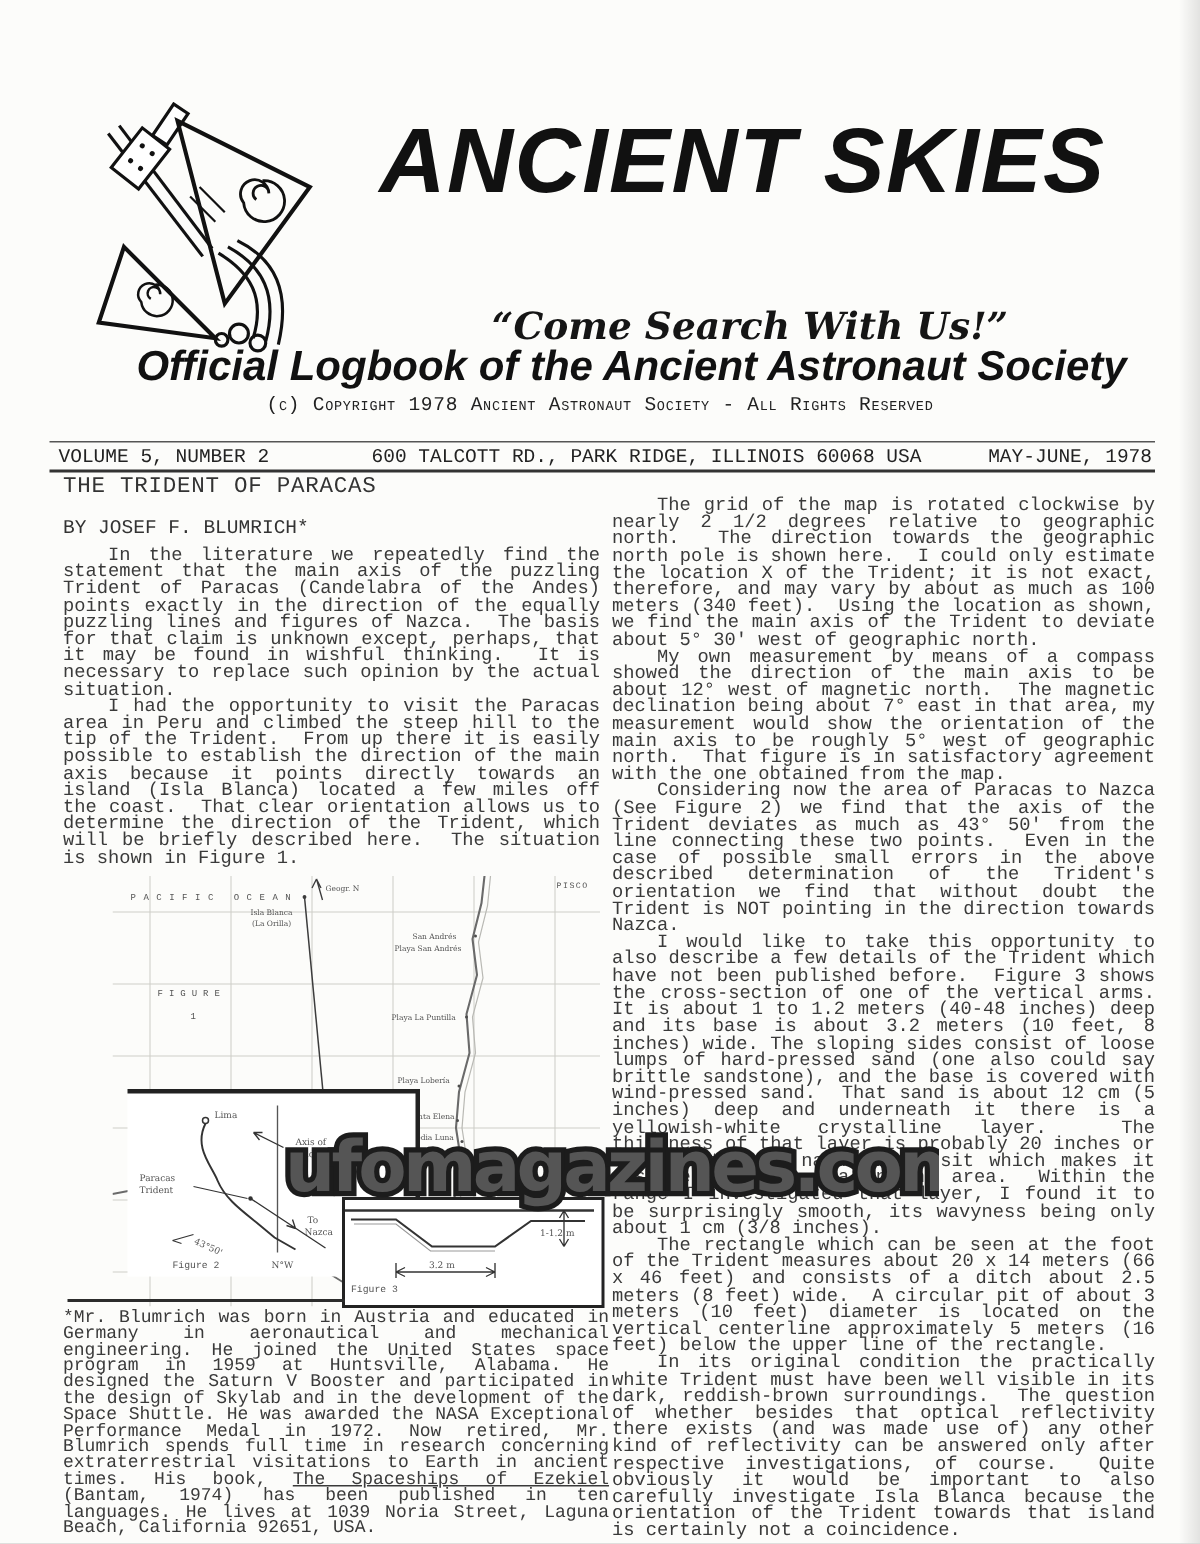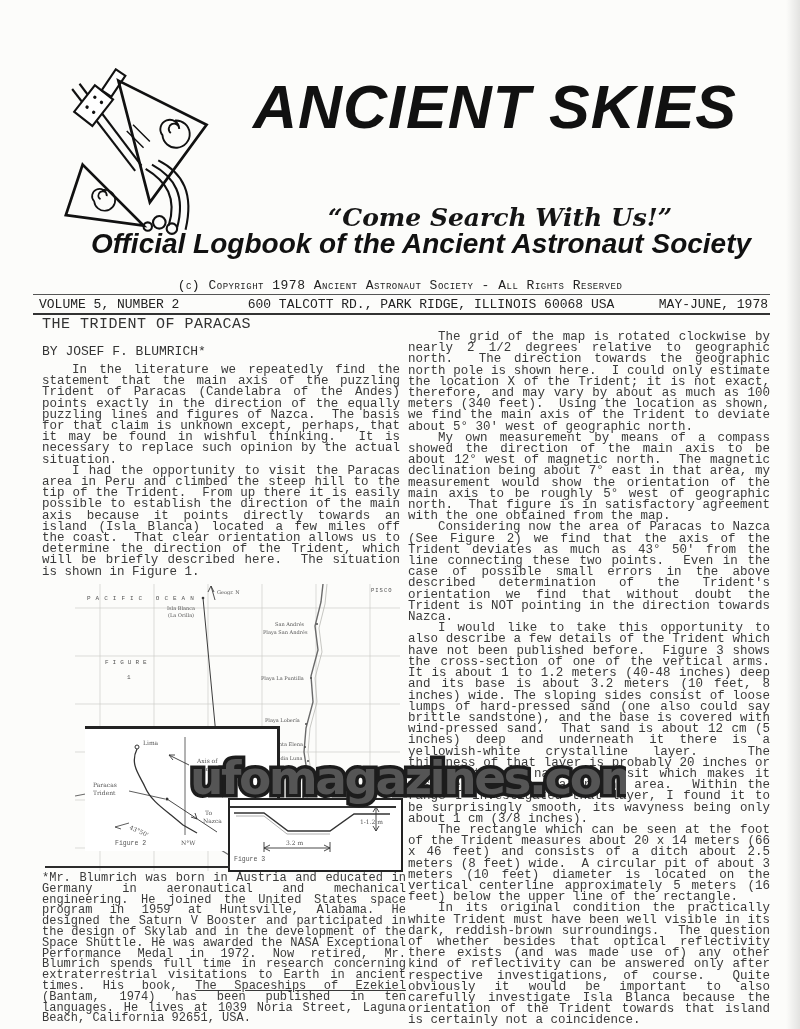--- a/index.html
+++ b/index.html
@@ -23,21 +23,21 @@
     position:absolute;left:260px;top:155px;width:480px;text-align:center;
     font-family:"DejaVu Serif",serif;font-style:italic;font-weight:bold;
     font-size:25px;color:#151515;margin-top:48px;
   }
   .logbook{
     position:absolute;left:0;top:228px;width:800px;text-align:center;
     font-family:"Liberation Sans",sans-serif;font-weight:bold;font-style:italic;
     font-size:28px;color:#111;white-space:nowrap;padding-left:21px;
   }
   .copyline{
-    position:absolute;left:0;top:278px;width:800px;text-align:center;
+    position:absolute;left:0;top:262px;width:800px;text-align:center;
     font-size:13px;font-variant:small-caps;letter-spacing:.5px;color:#222;
   }
   .volume-bar{
     position:absolute;left:33px;top:294px;width:737px;height:18px;
     border-top:1.5px solid #555;border-bottom:2px solid #333;
     display:flex;align-items:center;font-size:13px;color:#222;
   }
   .volume-bar .vol{flex:0 0 205px;padding-left:6px;}
   .volume-bar .addr{flex:1;text-align:center;}
   .volume-bar .date{flex:0 0 150px;text-align:right;padding-right:2px;}

